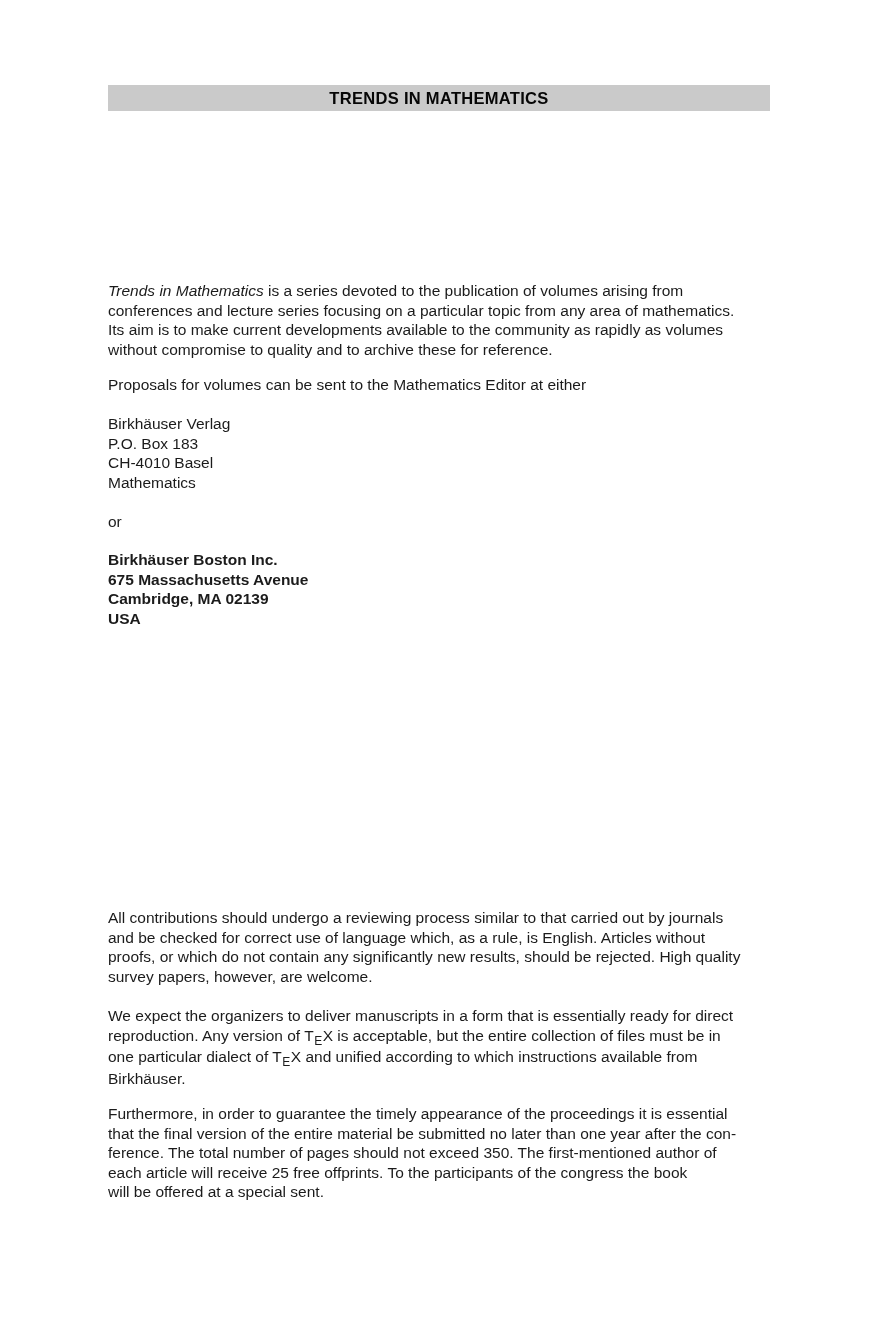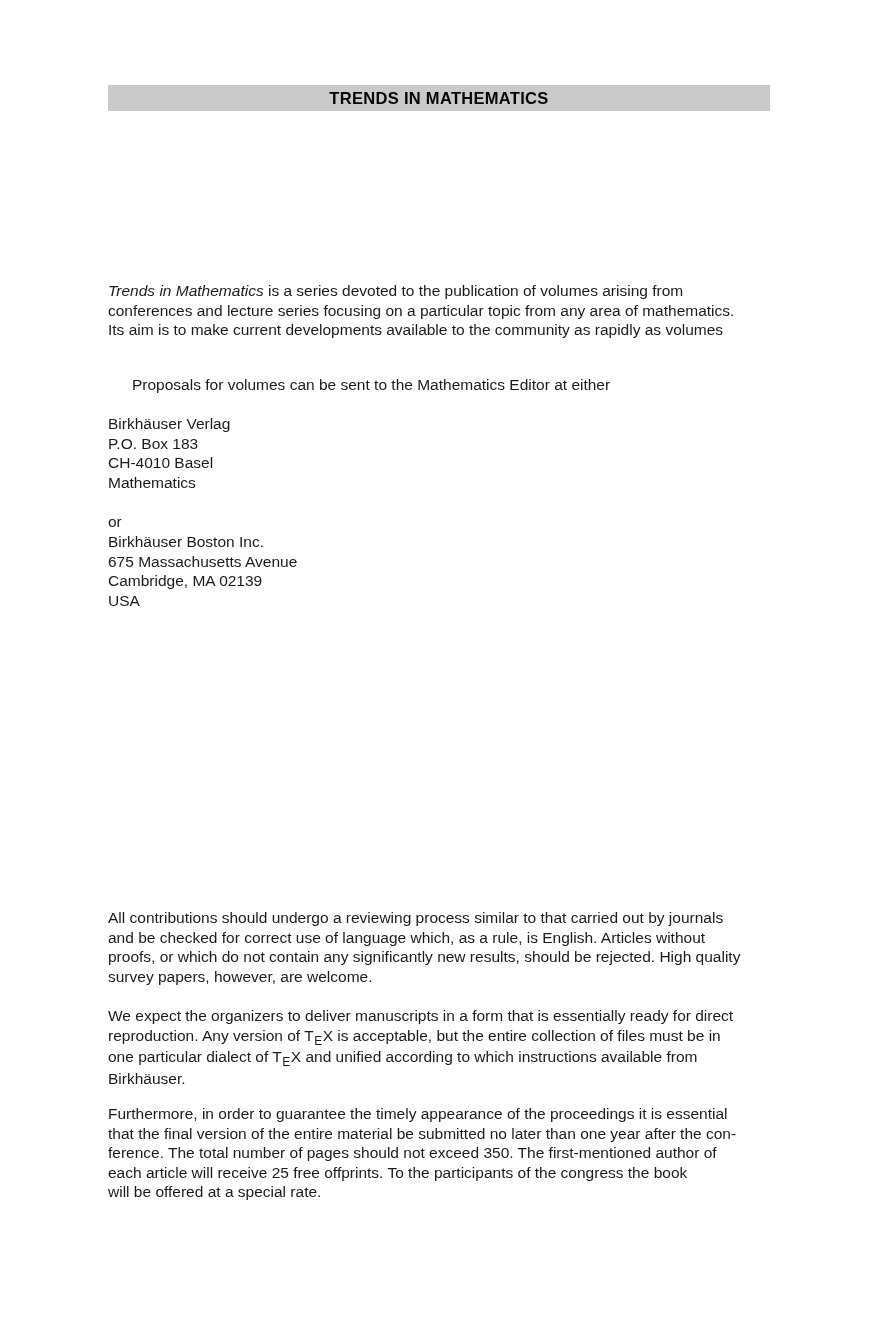--- a/index.html
+++ b/index.html
@@ -40,42 +40,43 @@
     white-space: nowrap;
   }
   .line em { font-style: italic; }
   .tex-e {
     display: inline-block;
     font-size: 12px;
     transform: translateY(3.5px);
     margin: 0 0.5px;
   }
   .b-intro     { top: 281px; }
-  .b-proposals { top: 375px; margin-left: 24px; }
+  .b-proposals { top: 375px; }
   .b-basel     { top: 414px; }
   .b-or        { top: 512px; }
-  .b-boston    { top: 532px; }
+  .b-boston    { top: 550px; font-weight: bold; }
   .b-material  { top: 870px; }
   .b-review    { top: 908px; }
   .b-tex       { top: 1006px; }
   .b-further   { top: 1104px; }
 </style>
 </head>
 <body>
 
 <div class="page" style="color: rgb(27, 27, 27);">
 
   <div class="header-bar" style="background: rgb(202, 202, 202);">
     <span class="header-title">TRENDS IN MATHEMATICS</span>
   </div>
 
   <div class="block b-intro">
     <div class="line"><em>Trends in Mathematics</em><span> is a series devoted to the publication of volumes arising from</span></div>
     <div class="line">conferences and lecture series focusing on a particular topic from any area of mathematics.</div>
     <div class="line">Its aim is to make current developments available to the community as rapidly as volumes</div>
+    <div class="line">without compromise to quality and to archive these for reference.</div>
   </div>
 
   <div class="block b-proposals">
     <div class="line">Proposals for volumes can be sent to the Mathematics Editor at either</div>
   </div>
 
   <div class="block b-basel">
     <div class="line">Birkhäuser Verlag</div>
     <div class="line">P.O. Box 183</div>
     <div class="line">CH-4010 Basel</div>
@@ -106,16 +107,16 @@
     <div class="line"><span>reproduction. Any version of T</span><span class="tex-e">E</span><span>X is acceptable, but the entire collection of files must be in</span></div>
     <div class="line"><span>one particular dialect of T</span><span class="tex-e">E</span><span>X and unified according to which instructions available from</span></div>
     <div class="line">Birkhäuser.</div>
   </div>
 
   <div class="block b-further">
     <div class="line">Furthermore, in order to guarantee the timely appearance of the proceedings it is essential</div>
     <div class="line">that the final version of the entire material be submitted no later than one year after the con-</div>
     <div class="line">ference. The total number of pages should not exceed 350. The first-mentioned author of</div>
     <div class="line">each article will receive 25 free offprints. To the participants of the congress the book</div>
-    <div class="line">will be offered at a special rate.</div>
+    <div class="line">will be offered at a special sent.</div>
   </div>
 
 </div>
 
 </body></html>

